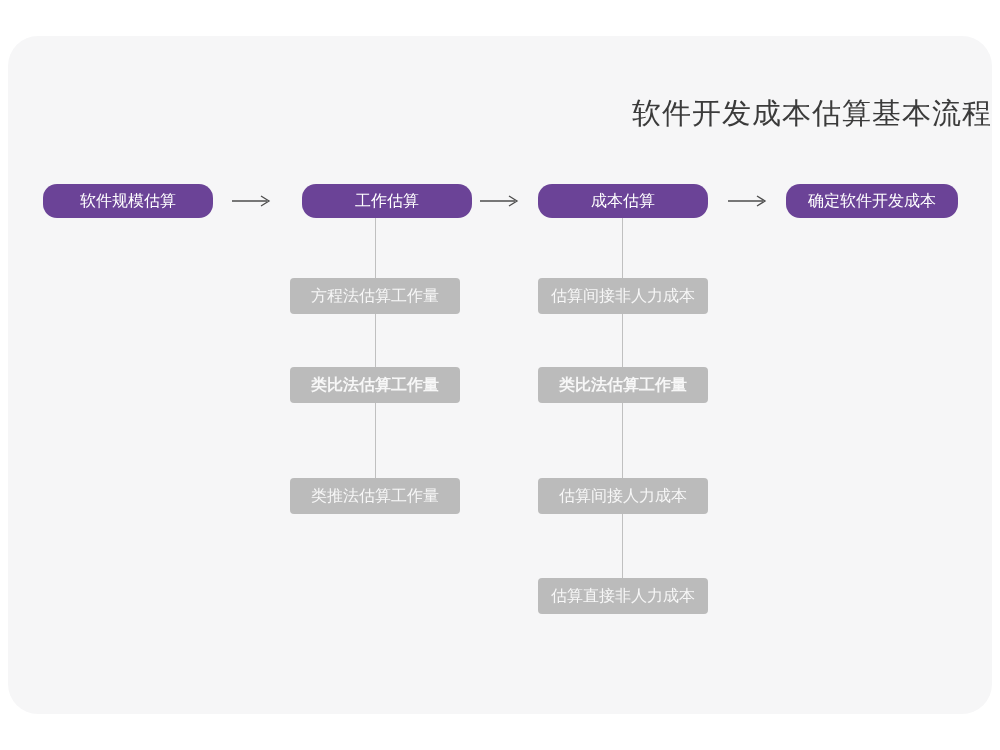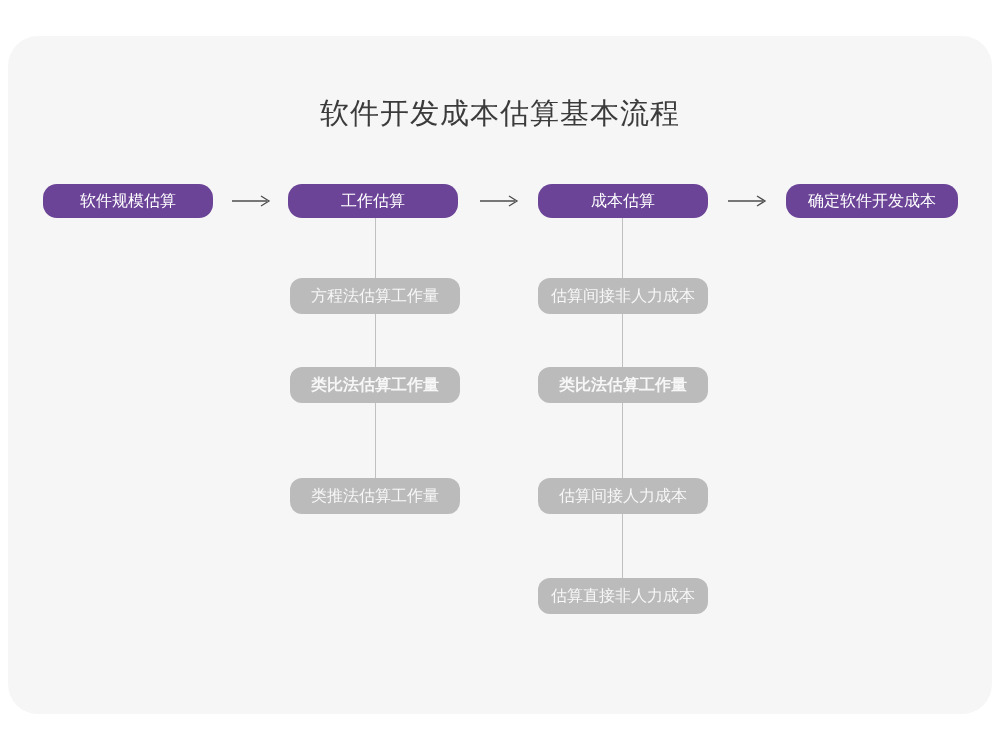--- a/index.html
+++ b/index.html
@@ -23,21 +23,21 @@
     height: 678px;
     background: #f6f6f7;
     border-radius: 30px;
   }
   .title {
     position: absolute;
     left: 0;
     top: 58px;
     width: 100%;
     margin: 0;
-    text-align: center;
+    text-align: right;
     font-size: 29px;
     font-weight: 500;
     letter-spacing: 1px;
     color: #3b3b3b;
   }
   .stage {
     position: absolute;
     top: 148px;              
     height: 34px;
     width: 170px;
@@ -45,21 +45,21 @@
     border-radius: 14px;
     color: #ffffff;
     font-size: 16px;
     display: flex;
     align-items: center;
     justify-content: center;
     white-space: nowrap;
     z-index: 3;
   }
   .stage-1 { left: 35px; }
-  .stage-2 { left: 280px; }
+  .stage-2 { left: 294px; }
   .stage-3 { left: 530px; }
   .stage-4 { left: 778px; width: 172px; text-align: right; }
   .arrow {
     position: absolute;
     top: 157px;
     width: 40px;
     height: 16px;
     z-index: 2;
   }
   .arrow-1 { left: 223px; }
@@ -71,21 +71,21 @@
     background: #c0c0c0;
     z-index: 1;
   }
   .vline-1 { left: 367px; top: 181px; height: 280px; }
   .vline-2 { left: 614px; top: 181px; height: 380px; }
   .sub {
     position: absolute;
     width: 170px;
     height: 36px;
     background: #bbbbbb;
-    border-radius: 12px;
+    border-radius: 4px;
     color: #f7f7f7;
     font-size: 16px;
     display: flex;
     align-items: center;
     justify-content: center;
     white-space: nowrap;
     z-index: 3;
   }
   .col-effort { left: 282px; }
   .col-cost   { left: 530px; }

